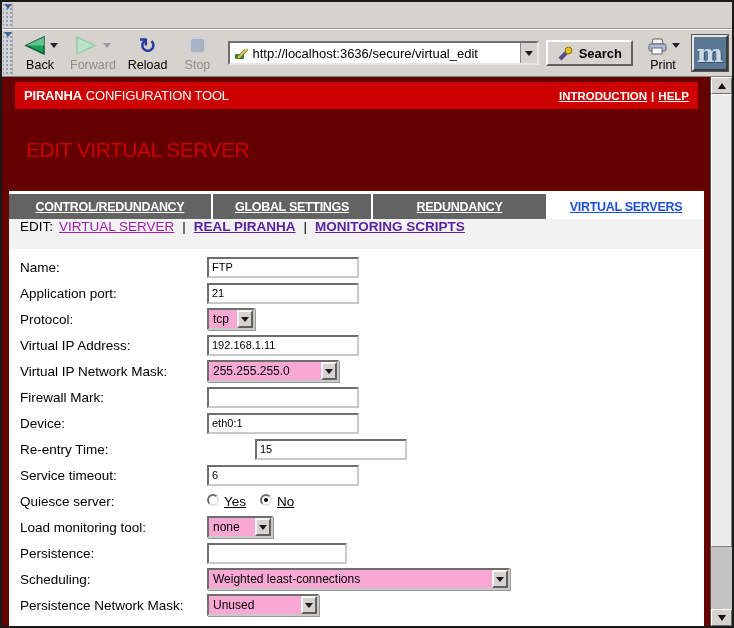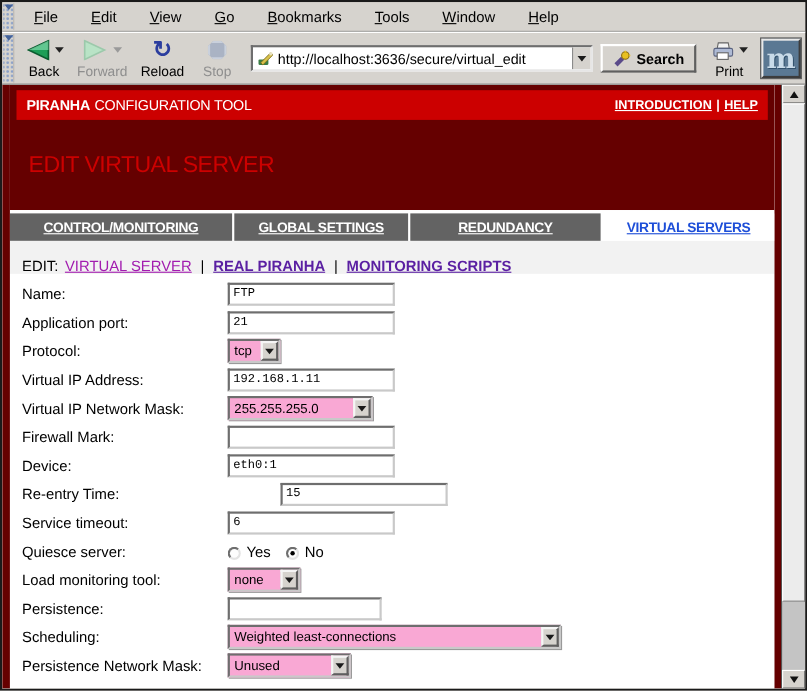--- a/index.html
+++ b/index.html
@@ -49,66 +49,56 @@
   .hdr-link { color:#fff; text-decoration:underline; cursor:pointer; }
   .hdr-sep { margin:0 4px; text-decoration:none; }
   .page-title { margin:29px 0 0 11px; color:var(--crimson); font-size:21px; letter-spacing:-0.5px; }
 
   .gap-line { height:3px; background:#fff; }
   .tabs { height:25px; display:flex; gap:2px; background:#fff; }
   .tab { background:var(--tabgray); color:#fff; font-size:12.5px; font-weight:bold; letter-spacing:-0.3px; display:flex; align-items:center; justify-content:center; text-decoration:underline; cursor:pointer; }
   .tab.t0 { width:202px; } .tab.t1 { width:158px; } .tab.t2 { width:173px; }
   .tab.active { flex:1; background:#fff; color:#1d4ed8; cursor:default; }
 
-  .subnav { height:30px; background:#f2f2f2; display:flex; align-items:flex-end; padding-left:11px; font-size:13.5px; }
+  .subnav { height:30px; background:#f2f2f2; display:flex; align-items:flex-start; padding-left:11px; font-size:13.5px; }
   .subnav-prefix { color:#000; margin-right:6px; }
   .subnav-sep { color:#000; margin:0 8px; }
   .snlink { font-weight:bold; text-decoration:underline; cursor:pointer; }
   .snlink.current { color:#a21caf; font-weight:normal; cursor:default; }
   .snlink.link { color:var(--purple); }
 
   .form { flex:1; background:#fff; padding-top:5px; overflow:hidden; }
   .frow { height:26px; display:flex; align-items:center; }
   .flabel { flex:0 0 198px; padding-left:11px; font-size:13.5px; color:#000; }
   .fctl { display:flex; align-items:center; }
-  .tinput { height:21px; border:2px solid; border-color:#6e6e6e #c9c9c9 #c9c9c9 #6e6e6e; background:#fff; font-family:Liberation Mono, monospace; font-size:11px; padding-left:3px; color:#000; outline:none; }
+  .tinput { height:21px; border:2px solid; border-color:#6e6e6e #c9c9c9 #c9c9c9 #6e6e6e; background:#fff; font-family:Liberation Sans, sans-serif; font-size:11px; padding-left:3px; color:#000; outline:none; }
   .gselect { height:22px; border:2px solid; border-color:#6e6e6e #c9c9c9 #c9c9c9 #6e6e6e; background:#f9a8d4; display:flex; align-items:center; justify-content:space-between; box-shadow:1px 1px 0 #9a9a9a; cursor:pointer; }
   .seltext { font-size:12px; padding-left:4px; color:#000; white-space:nowrap; }
   .selbtn { flex:0 0 16px; align-self:stretch; background:#d6d3ce; border:2px solid; border-color:#f5f5f5 #5f5f5f #5f5f5f #f5f5f5; display:flex; align-items:center; justify-content:center; }
   .tri { width:0; height:0; border-left:4px solid rgba(0,0,0,0); border-right:4px solid rgba(0,0,0,0); border-top:5px solid #1a1a1a; }
-  .ropt { display:flex; align-items:flex-end; margin-right:14px; cursor:pointer; }
+  .ropt { display:flex; align-items:flex-start; margin-right:14px; cursor:pointer;text-decoration:underline; }
   .radio { width:12px; height:12px; border-radius:50%; border:2px solid; border-color:#6e6e6e #e3e3e3 #e3e3e3 #6e6e6e; background:#fdfdfd; display:inline-block; position:relative; }
   .radio.checked::after { content:""; position:absolute; left:2px; top:2px; width:4px; height:4px; border-radius:50%; background:#000; }
   .rlabel { font-size:13.5px; margin-left:5px; }
 
   
   .scrollbar { flex:0 0 22px; display:flex; flex-direction:column; background:#c4c4c4; border-left:1px solid #555; }
   .sb-btn { height:17px; background:#d6d3ce; border:1px solid; border-color:#fff #6e6e6e #6e6e6e #fff; display:flex; align-items:center; justify-content:center; cursor:pointer; }
   .arr-up { width:0; height:0; border-left:4px solid rgba(0,0,0,0); border-right:4px solid rgba(0,0,0,0); border-bottom:6px solid #111; }
   .arr-down { width:0; height:0; border-left:4px solid rgba(0,0,0,0); border-right:4px solid rgba(0,0,0,0); border-top:6px solid #111; }
   .sb-track { flex:1; position:relative; }
   .sb-thumb { position:absolute; top:0; left:0; right:0; height:88%; background:#ececec; border:1px solid; border-color:#fff #7f7f7f #7f7f7f #fff; cursor:grab; }
 </style>
 </head>
 <body>
 
 <div class="window">
 
   <div class="menubar">
     <div class="grippy"></div>
-    <div class="menu-items">
-      <span class="menu-item">File</span>
-      <span class="menu-item">Edit</span>
-      <span class="menu-item">View</span>
-      <span class="menu-item">Go</span>
-      <span class="menu-item">Bookmarks</span>
-      <span class="menu-item">Tools</span>
-      <span class="menu-item">Window</span>
-      <span class="menu-item">Help</span>
-    </div>
   </div>
 
   <div class="toolbar">
     <div class="grippy"></div>
 
     <div class="tbtn">
       <div class="icon-row">
         <svg width="24" height="19">
           <polygon points="22,1 4,9.5 22,18" fill="#1d9e57" stroke="#0b5c30" stroke-width="1.5"></polygon>
           <polygon points="22,1 4,9.5 22,9.5" fill="#7fd9a8" opacity="0.7"></polygon>
@@ -192,21 +182,21 @@
           <span class="hdr-links">
             <span class="hdr-link">INTRODUCTION</span><span class="hdr-sep">|</span><span class="hdr-link">HELP</span>
           </span>
         </div>
         <div class="page-title">EDIT VIRTUAL SERVER</div>
       </div>
 
       <div class="gap-line"></div>
 
       <div class="tabs">
-        <span class="tab t0">CONTROL/MONITORING</span>
+        <span class="tab t0">CONTROL/REDUNDANCY</span>
         <span class="tab t1">GLOBAL SETTINGS</span>
         <span class="tab t2">REDUNDANCY</span>
         <span class="tab active">VIRTUAL SERVERS</span>
       </div>
 
       <div class="subnav">
         <span class="subnav-prefix">EDIT:</span>
         <span class="snlink current">VIRTUAL SERVER</span>
         <span class="subnav-sep">|</span>
         <span class="snlink link">REAL PIRANHA</span>

